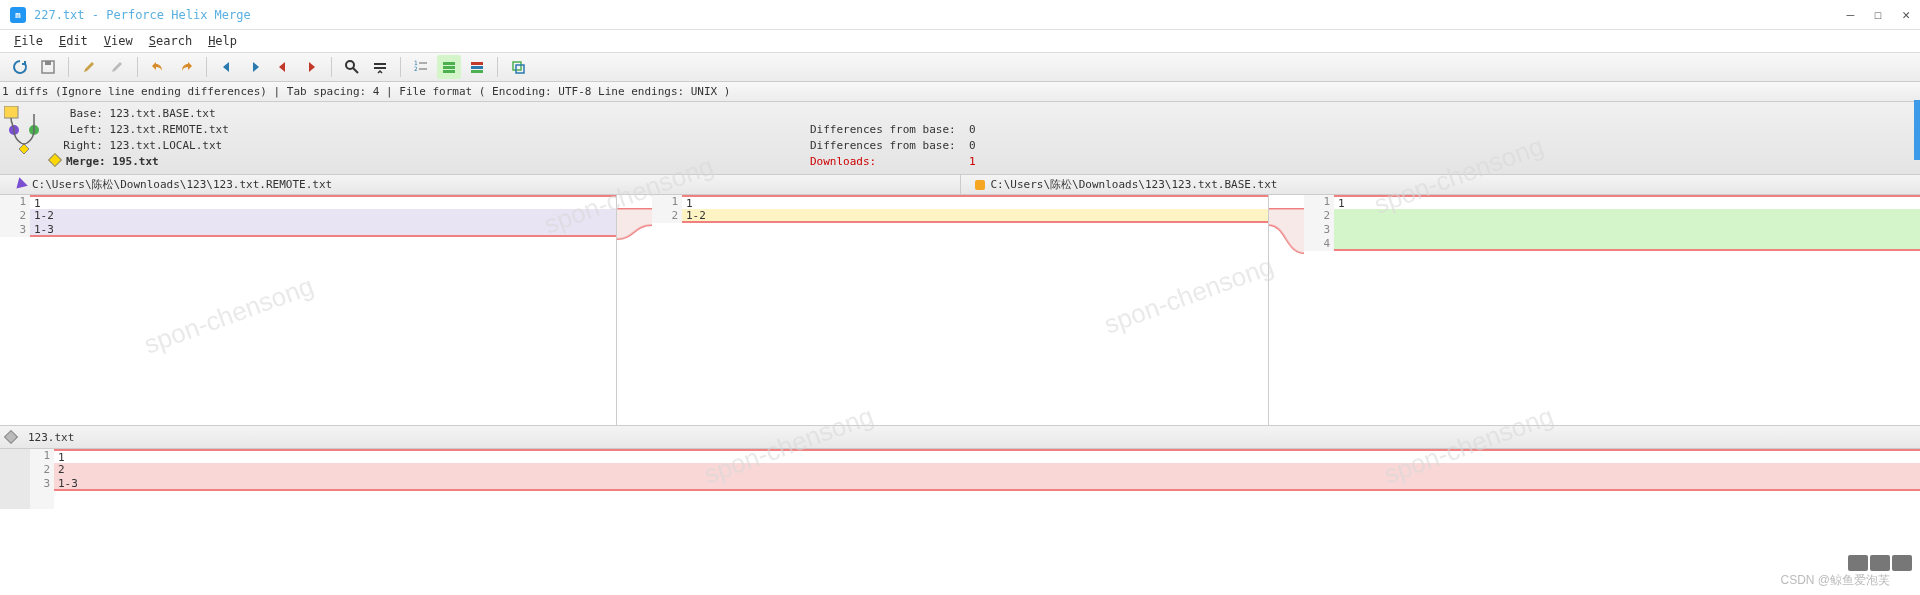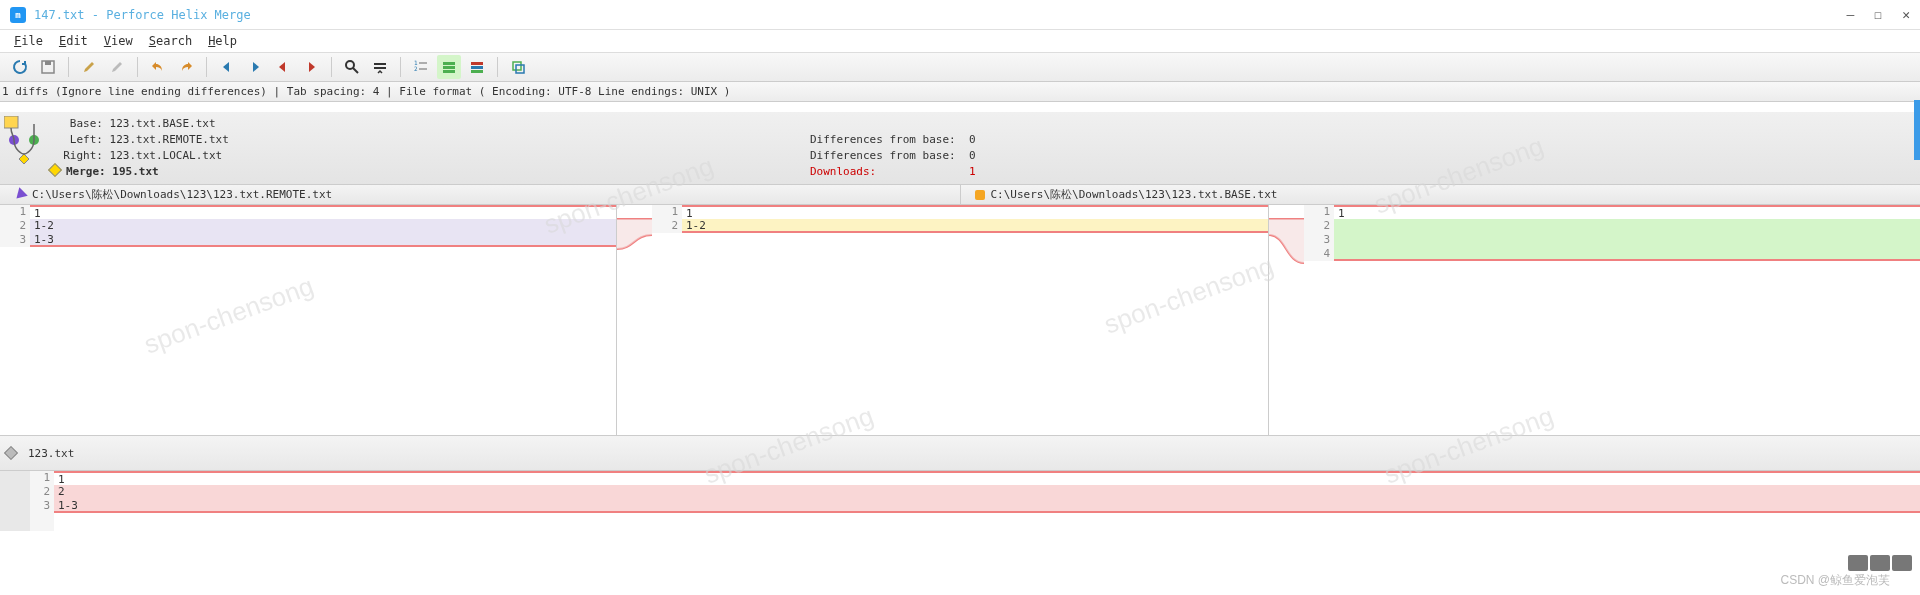--- a/index.html
+++ b/index.html
@@ -9,21 +9,21 @@
 .titlebar .title { color: #5ab0e0; font-size: 12px; flex: 1; }
 .winbtns { display: flex; gap: 20px; color: #555; }
 .winbtns span { cursor: pointer; font-size: 13px; }
 .menubar { height: 22px; display: flex; align-items: center; padding: 0 6px; background: #fff; font-family: monospace; }
 .menubar span { padding: 2px 8px; cursor: pointer; font-size: 12px; }
 .menubar span u { text-decoration: underline; }
 .toolbar { height: 30px; background: linear-gradient(#f8f8f8,#ececec); border-top: 1px solid #ddd; border-bottom: 1px solid #ccc; display: flex; align-items: center; padding: 0 8px; gap: 4px; }
 .tbtn { width: 24px; height: 24px; display: flex; align-items: center; justify-content: center; cursor: pointer; border-radius: 2px; }
 .tsep { width: 1px; height: 20px; background: #ccc; margin: 0 4px; }
 .statusbar { height: 20px; background: linear-gradient(#f8f8f8,#ececec); border-bottom: 1px solid #ccc; font-family: monospace; font-size: 11px; display: flex; align-items: center; padding: 0 2px; color: #333; }
-.infopanel { background: linear-gradient(#f0f0f0,#e4e4e4); border-bottom: 1px solid #ccc; display: flex; font-family: monospace; font-size: 11px; position: relative; margin-top: 10px; }
+.infopanel { background: linear-gradient(#f0f0f0,#e4e4e4); border-bottom: 1px solid #ccc; display: flex; font-family: monospace; font-size: 11px; position: relative; }
 .infopanel .mergeicon { width: 50px; padding: 4px; }
 .mergeicon svg { width: 40px; height: 52px; }
 .infopanel .files { padding: 4px 0; }
 .infopanel .files div { line-height: 16px; white-space: pre; }
 .infopanel .stats { position: absolute; left: 770px; top: 4px; }
 .infopanel .stats div { line-height: 16px; white-space: pre; padding-left: 40px; }
 .conflict-red { color: #c00; }
 .panes-header { height: 20px; display: flex; background: linear-gradient(#f4f4f4,#e8e8e8); border-bottom: 1px solid #ccc; font-family: monospace; font-size: 11px; }
 .pane-title { flex: 1; display: flex; align-items: center; padding: 0 14px; border-right: 1px solid #ccc; gap: 6px; }
 .pane-title:last-child { border-right: none; }
@@ -39,39 +39,39 @@
 .gutter { width: 30px; background: #f5f5f5; text-align: right; color: #888; padding-right: 4px; float: left; }
 .gutter div { height: 14px; line-height: 14px; }
 .content { margin-left: 30px; }
 .content div { height: 14px; line-height: 14px; padding-left: 4px; }
 .bg-lavender { background: #e8e4f3; }
 .bg-yellow { background: #fdf3c3; }
 .bg-green { background: #d4f5c9; }
 .bg-pink { background: #f9d7d7; }
 .connector { width: 35px; position: relative; }
 .connector svg { position: absolute; top: 0; left: 0; width: 100%; height: 100%; }
-.merge-header { height: 36px; background: linear-gradient(#f4f4f4,#e8e8e8); border-top: 1px solid #ccc; border-bottom: 1px solid #ccc; display: flex; align-items: center; padding: 0 6px; font-family: monospace; font-size: 11px; gap: 6px; }
+.merge-header { height: 24px; background: linear-gradient(#f4f4f4,#e8e8e8); border-top: 1px solid #ccc; border-bottom: 1px solid #ccc; display: flex; align-items: center; padding: 0 6px; font-family: monospace; font-size: 11px; gap: 6px; }
 .merge-pane { height: 60px; background: #fff; font-family: monospace; font-size: 11px; display: flex; }
 .merge-pane .left-strip { width: 30px; background: #e8e8e8; }
 .merge-pane .mgutter { width: 24px; background: #f5f5f5; text-align: right; color: #888; padding-right: 4px; }
 .merge-pane .mgutter div { height: 14px; line-height: 14px; }
 .merge-pane .mcontent { flex: 1; }
 .merge-pane .mcontent div { height: 14px; line-height: 14px; padding-left: 4px; }
 .sidestrip { position: absolute; right: 0; top: 100px; width: 6px; height: 60px; background: #3b9be8; }
 .watermark { position: absolute; color: #d8d8d8; font-size: 26px; transform: rotate(-20deg); pointer-events: none; font-family: sans-serif; opacity: 0.55; }
 .csdn { position: absolute; right: 30px; bottom: 6px; color: #bbb; font-size: 12px; font-family: sans-serif; }
 .footer-icons { position: absolute; right: 8px; bottom: 24px; display: flex; gap: 2px; }
 .footer-icons span { width: 20px; height: 16px; background: #777; border-radius: 2px; }
 </style>
 </head>
 <body>
 
 <div class="titlebar">
   <div class="icon">m</div>
-  <div class="title">147.txt - Perforce Helix Merge</div>
+  <div class="title">227.txt - Perforce Helix Merge</div>
   <div class="winbtns">
     <span>—</span>
     <span>☐</span>
     <span>✕</span>
   </div>
 </div>
 
 <div class="menubar">
   <span><u>F</u>ile</span>
   <span><u>E</u>dit</span>

